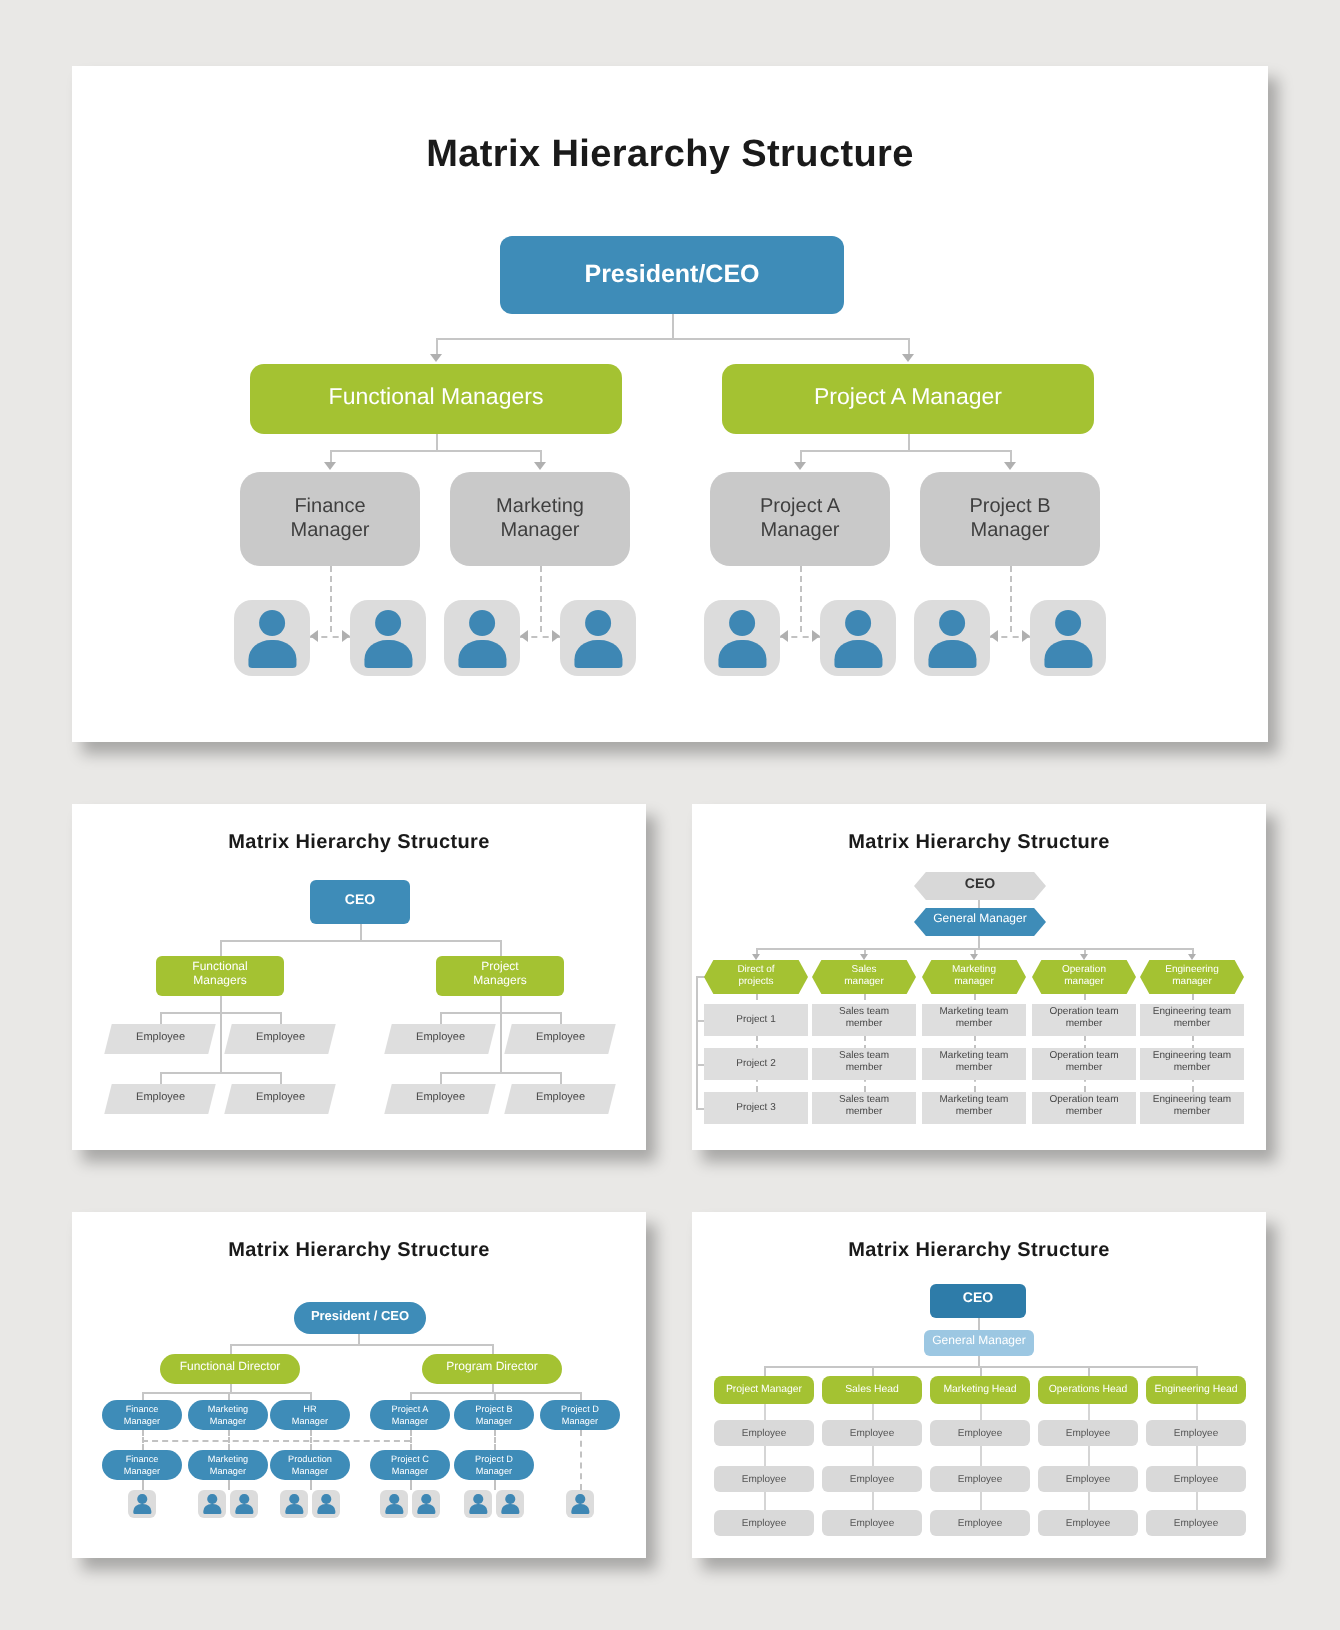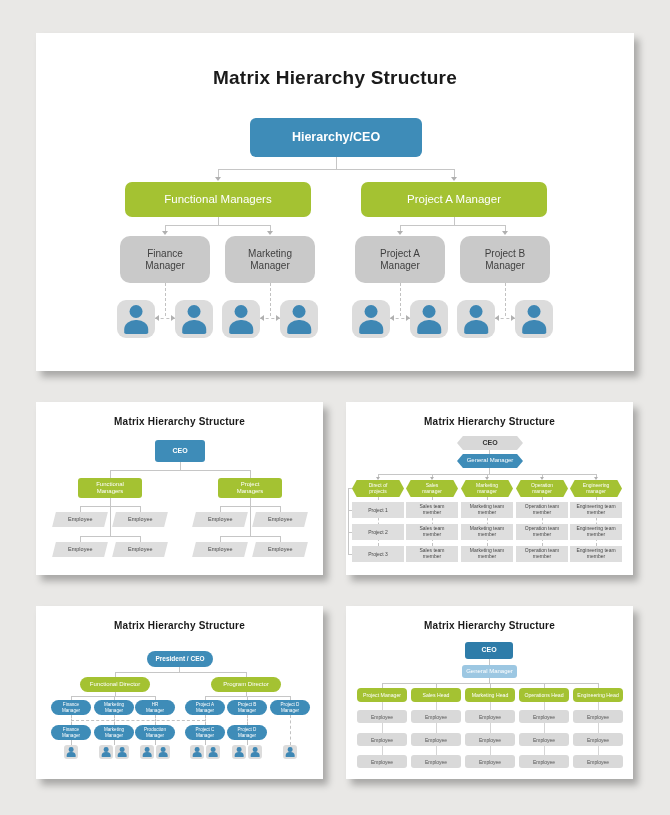--- a/index.html
+++ b/index.html
@@ -75,21 +75,21 @@
   <div class="hdash" style="left:224px;top:285px;width:20px;"></div>
   <div class="arrl" style="left:224px;top:282px;"></div>
   <div class="arrr" style="left:240px;top:282px;"></div>
   <div class="hdash" style="left:354px;top:285px;width:20px;"></div>
   <div class="arrl" style="left:354px;top:282px;"></div>
   <div class="arrr" style="left:370px;top:282px;"></div>
   <div class="hdash" style="left:459px;top:285px;width:20px;"></div>
   <div class="arrl" style="left:459px;top:282px;"></div>
   <div class="arrr" style="left:475px;top:282px;"></div>
 
-  <div class="node blue" style="left:214px;top:85px;width:172px;height:39px;border-radius:6px;font-size:12.5px;font-weight:bold;">Hierarchy/CEO</div>
+  <div class="node blue" style="left:214px;top:85px;width:172px;height:39px;border-radius:6px;font-size:12.5px;font-weight:bold;">President/CEO</div>
   <div class="node green" style="left:89px;top:149px;width:186px;height:35px;border-radius:7px;font-size:11.5px;">Functional Managers</div>
   <div class="node green" style="left:325px;top:149px;width:186px;height:35px;border-radius:7px;font-size:11.5px;">Project A Manager</div>
   <div class="node grayb" style="left:84px;top:203px;width:90px;height:47px;border-radius:10px;font-size:10px;padding:0 14px;">Finance Manager</div>
   <div class="node grayb" style="left:189px;top:203px;width:90px;height:47px;border-radius:10px;font-size:10px;padding:0 14px;">Marketing Manager</div>
   <div class="node grayb" style="left:319px;top:203px;width:90px;height:47px;border-radius:10px;font-size:10px;padding:0 14px;">Project A Manager</div>
   <div class="node grayb" style="left:424px;top:203px;width:90px;height:47px;border-radius:10px;font-size:10px;padding:0 14px;">Project B Manager</div>
 
   <div class="picon" style="left:81px;top:267px;width:38px;height:38px;"></div>
   <div class="picon" style="left:139px;top:267px;width:38px;height:38px;"></div>
   <div class="picon" style="left:186px;top:267px;width:38px;height:38px;"></div>

